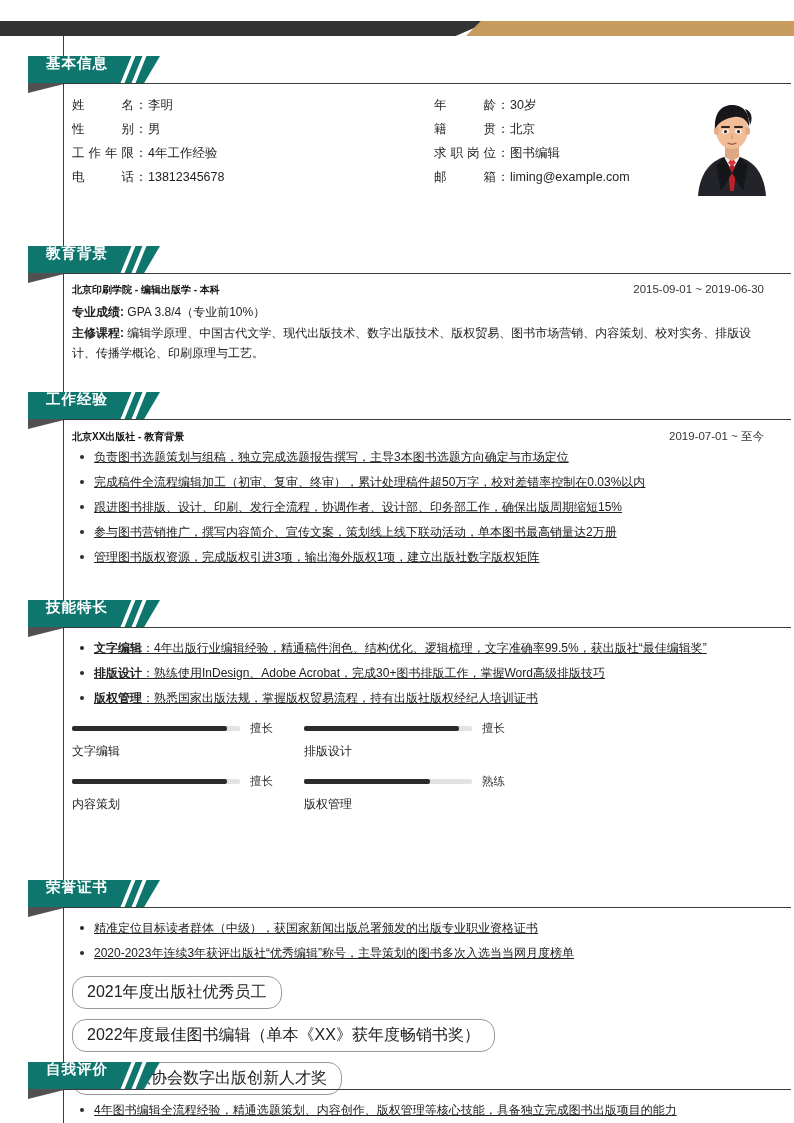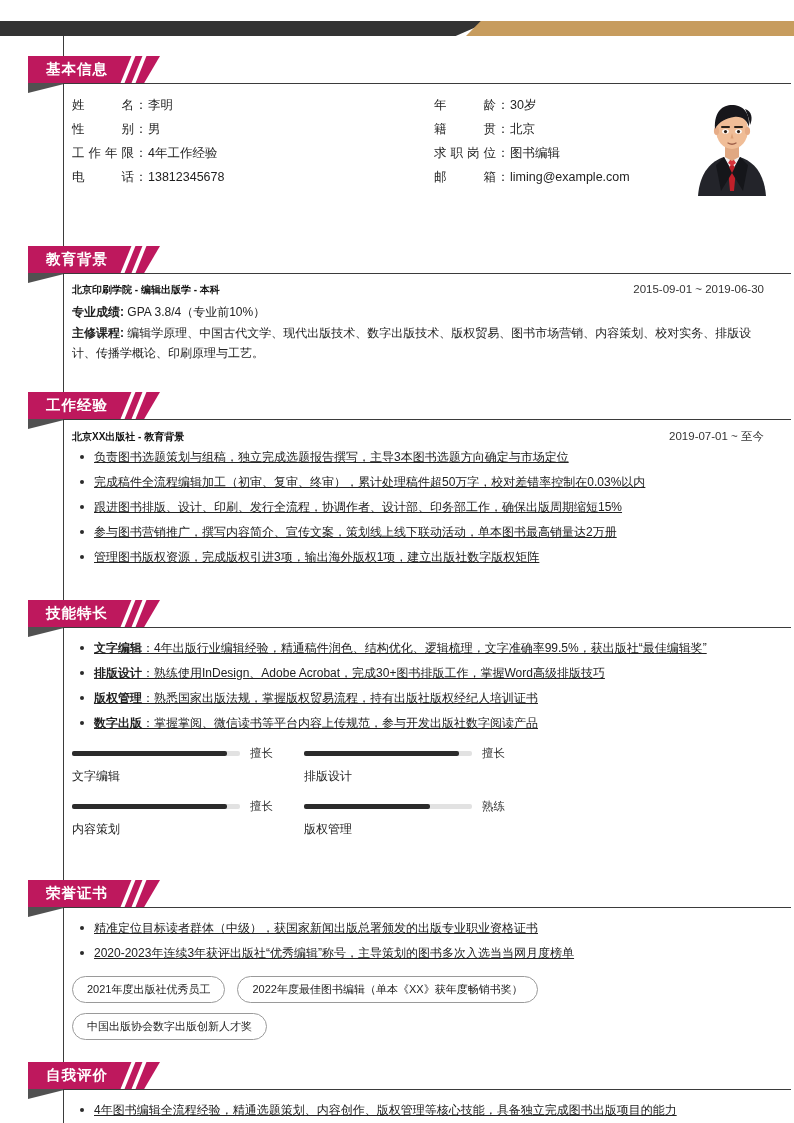--- a/index.html
+++ b/index.html
@@ -25,23 +25,23 @@
   }
 
   
   .spine{position:absolute;left:63px;top:36px;width:1px;height:1087px;background:#3b3b3b;}
 
   
   .section{position:absolute;left:0;width:794px;}
   .sec-head{position:relative;height:27px;}
   .sec-tab{
     position:absolute;left:28px;top:0;height:27px;
-    background:#be185d;
+    background:#0f766e;
     padding:0 52px 0 18px;
-    display:flex;align-items:center;
+    display:flex;
     clip-path:polygon(0 0,100% 0,88% 100%,0 100%);
     box-sizing:border-box;
   }
   .sec-tab .title{
     color:#ffffff;font-size:14.5px;font-weight:bold;letter-spacing:1px;
     white-space:nowrap;line-height:1;
   }
   .sec-tab .slash{
     position:absolute;top:0;height:27px;width:4px;background:#ffffff;
     transform:skewX(-22deg);
@@ -100,21 +100,21 @@
   .bar-line{display:flex;align-items:center;}
   .bar-track{width:168px;height:5px;background:#e2e2e2;border-radius:2px;position:relative;}
   .bar-fill{position:absolute;left:0;top:0;height:5px;background:#2b2b2b;border-radius:2px;}
   .bar-lv{font-size:11.5px;color:#333;margin-left:10px;white-space:nowrap;}
   .bar-name{font-size:12px;color:#222;margin-top:7px;}
 
   
   .pills{display:flex;flex-wrap:wrap;padding-top:6px;gap:10px 12px;max-width:620px;}
   .pill{
     border:1px solid #9a9a9a;border-radius:14px;
-    padding:5px 14px;font-size:11px;color:#222;white-space:nowrap;
+    padding:5px 14px;font-size:16px;color:#222;white-space:nowrap;
     background:#fff;
   }
 </style>
 </head>
 <body>
 
 <div class="page">
 
   <div class="topband">
     <div class="dark"></div>
@@ -310,21 +310,20 @@
         <span class="slash s2"></span>
       </div>
       <div class="sec-notch"></div>
       <div class="sec-foldline"></div>
     </div>
     <div class="sec-body">
       <ul class="bul">
         <li><b>文字编辑</b><span>：4年出版行业编辑经验，精通稿件润色、结构优化、逻辑梳理，文字准确率99.5%，获出版社“最佳编辑奖”</span></li>
         <li><b>排版设计</b><span>：熟练使用InDesign、Adobe Acrobat，完成30+图书排版工作，掌握Word高级排版技巧</span></li>
         <li><b>版权管理</b><span>：熟悉国家出版法规，掌握版权贸易流程，持有出版社版权经纪人培训证书</span></li>
-        <li><b>数字出版</b><span>：掌握掌阅、微信读书等平台内容上传规范，参与开发出版社数字阅读产品</span></li>
       </ul>
 
       <div class="bars">
         <div class="bar-item">
           <div class="bar-line">
             <div class="bar-track">
               <div class="bar-fill" style="width: 92%;"></div>
             </div>
             <div class="bar-lv">擅长</div>
           </div>

